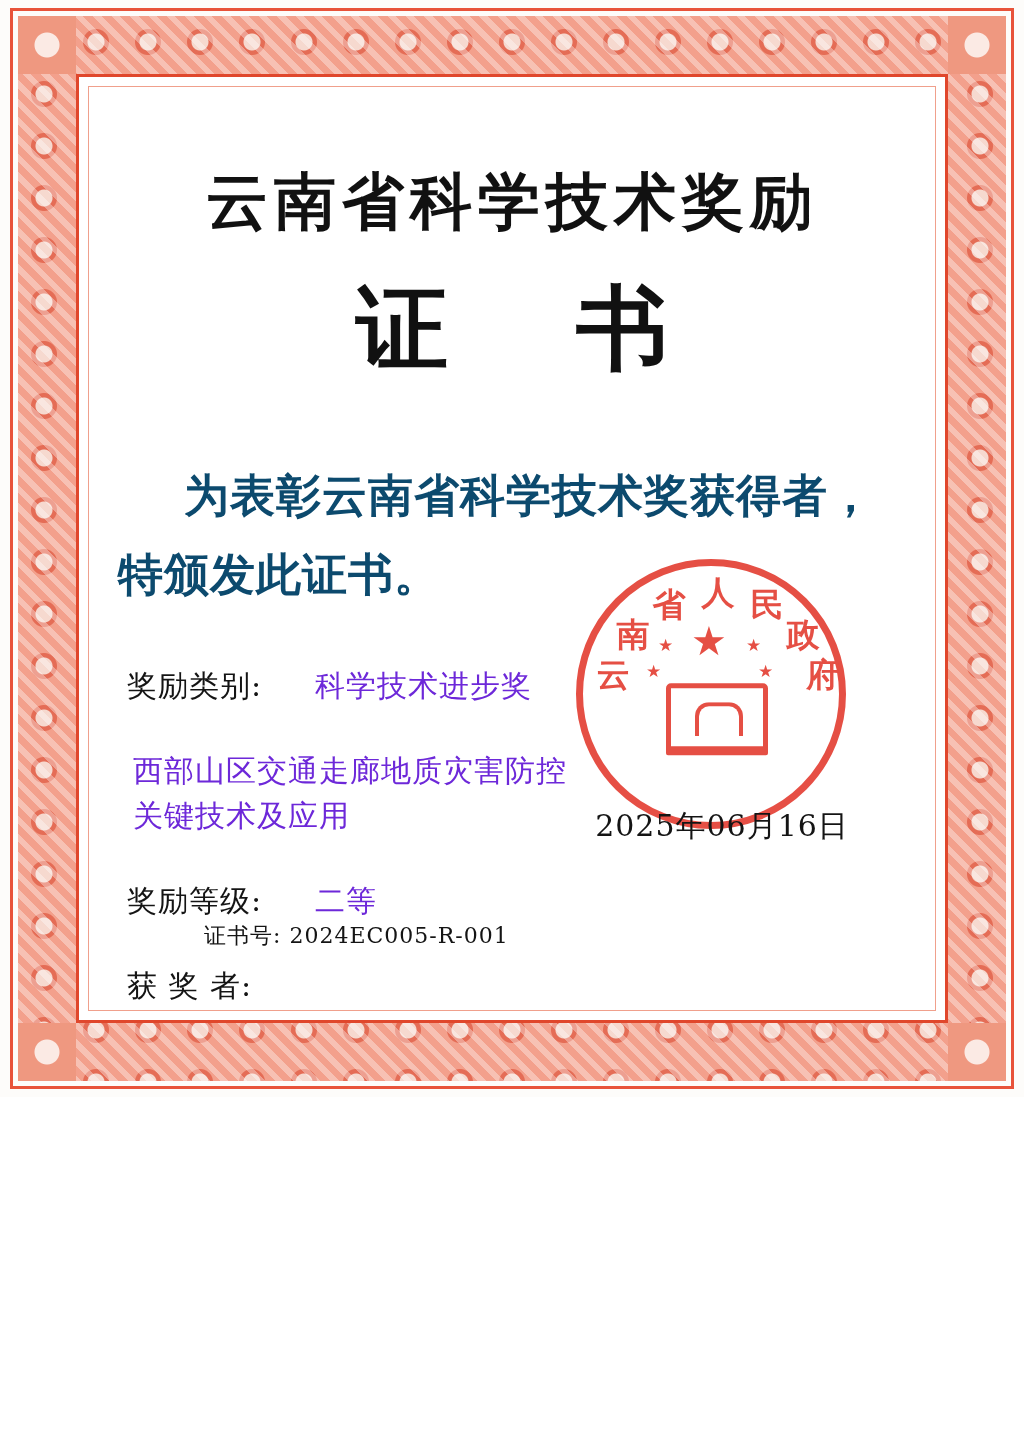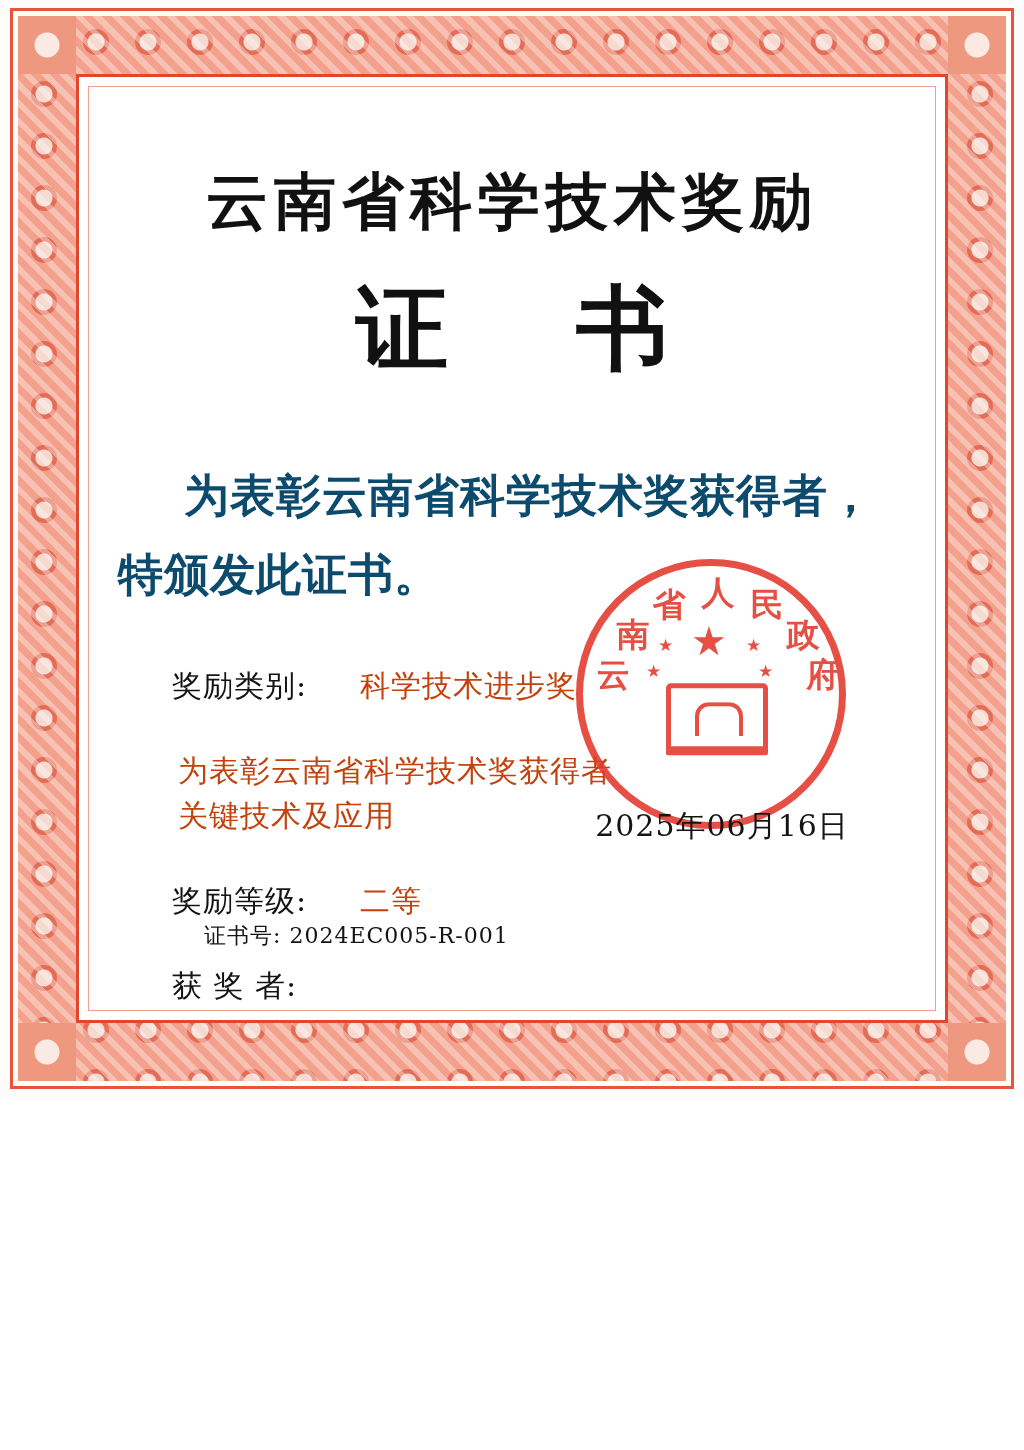--- a/index.html
+++ b/index.html
@@ -115,41 +115,41 @@
     font-family: "DejaVu Serif", serif;
     font-weight: bold;
     font-size: 45px;
     line-height: 1.75;
     color: #0c4a6e;
     text-indent: 66px;
     letter-spacing: 1px;
   }
 
   .fields {
-    margin: 48px 0 0 72px;
+    margin: 48px 0 0 27px;
   }
   .field-row {
     display: flex;
     align-items: flex-start;
     margin-bottom: 40px;
   }
   .field-label {
     flex: 0 0 auto;
     width: 182px;
     font-family: "DejaVu Serif", serif;
     font-size: 30px;
     color: #141414;
     letter-spacing: 1px;
     line-height: 1.5;
   }
   .field-value {
     flex: 1 1 auto;
     font-family: "DejaVu Serif", serif;
     font-size: 30px;
-    color: #c2410c;
+    color: #6d28d9;
     letter-spacing: 1px;
     line-height: 1.5;
     padding-left: 6px;
   }
   .field-value .line2 { display: block; }
   .field-row.two-line .field-label { padding-top: 30px; }
 
   
   .seal-area {
     position: absolute;
@@ -266,21 +266,21 @@
 
     <div class="fields">
 
       <div class="field-row">
         <div class="field-label">奖励类别:</div>
         <div class="field-value">科学技术进步奖</div>
       </div>
 
       <div class="field-row two-line">
         <div class="field-value">
-          <span>为表彰云南省科学技术奖获得者</span>
+          <span>西部山区交通走廊地质灾害防控</span>
           <span class="line2">关键技术及应用</span>
         </div>
       </div>
 
       <div class="field-row">
         <div class="field-label">奖励等级:</div>
         <div class="field-value">二等</div>
       </div>
 
       <div class="field-row">

